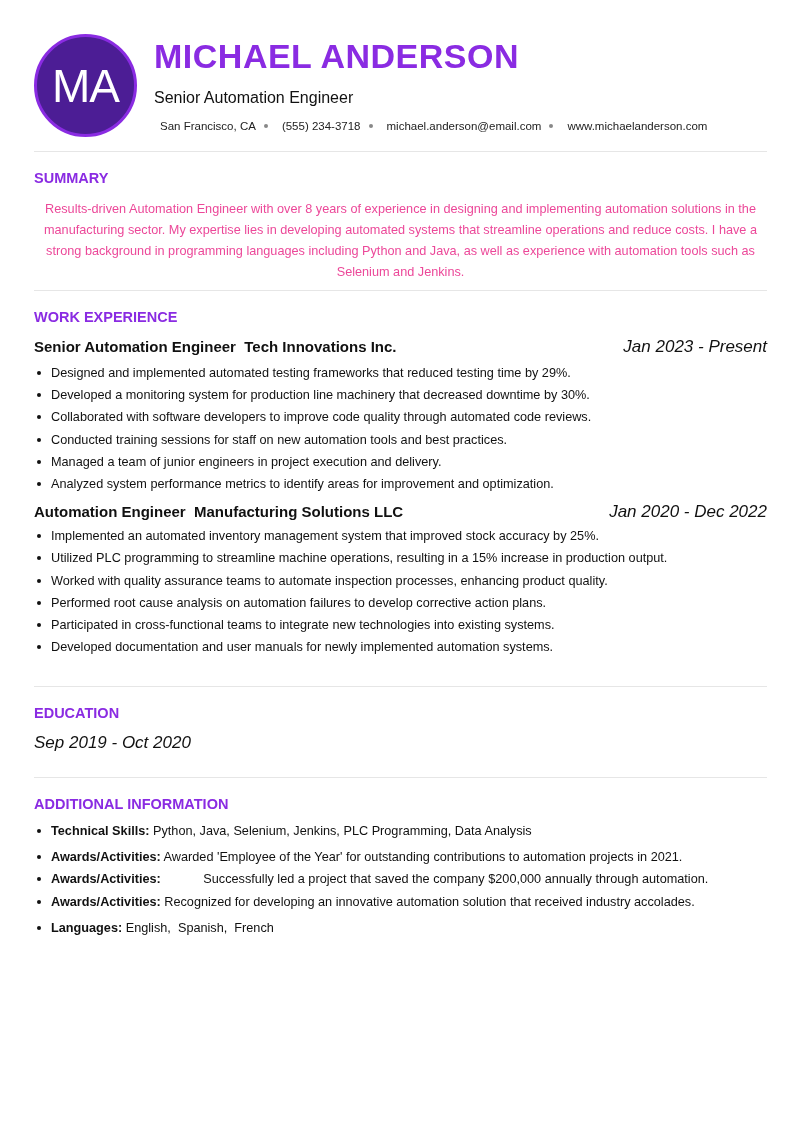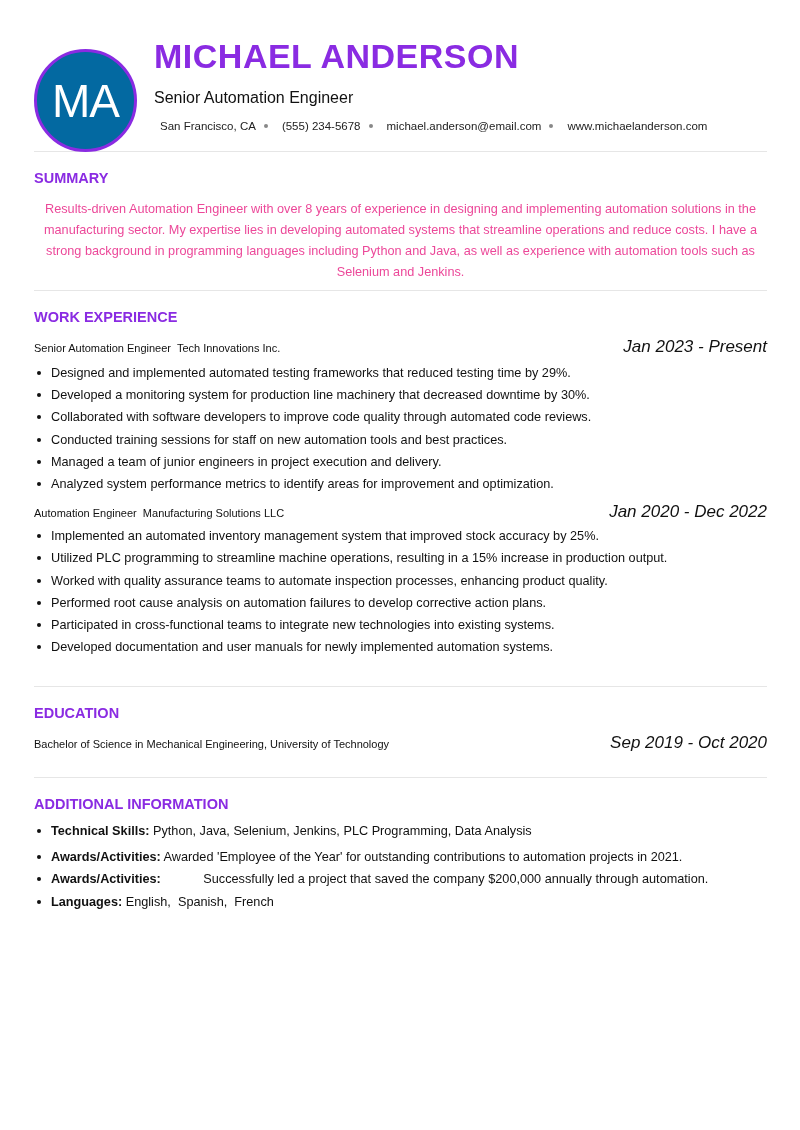--- a/index.html
+++ b/index.html
@@ -4,41 +4,41 @@
   <style>
     * { box-sizing: border-box; margin: 0; padding: 0; }
     body {
       width: 800px; height: 1130px; background: #ffffff;
       font-family: "Liberation Sans", sans-serif; color: #111111;
       position: relative; overflow: hidden;
     }
     .page { position: absolute; left: 34px; top: 0; width: 733px; }
     .header { position: relative; height: 151px; }
     .avatar {
-      position: absolute; left: 0; top: 49px; width: 103px; height: 103px;
-      border-radius: 50%; background: #0369a1; border: 3px solid #8a2be2;
+      position: absolute; left: 0; top: 34px; width: 103px; height: 103px;
+      border-radius: 50%; background: #4c1d95; border: 3px solid #8a2be2;
       display: flex; align-items: center; justify-content: center;
       color: #ffffff; font-size: 46px; font-family: "Liberation Sans", sans-serif;
       letter-spacing: -1px;
     }
     .name {
       position: absolute; left: 120px; top: 37px;
       font-size: 34px; font-weight: bold; color: #8a2be2; letter-spacing: 0.5px;
     }
     .title { position: absolute; left: 120px; top: 89px; font-size: 16px; color: #111; }
     .contact {
       position: absolute; left: 126px; top: 120px; font-size: 11.5px; color: #222;
       display: flex; align-items: center; white-space: nowrap;
     }
     .contact .sep { display: inline-block; width: 4px; height: 4px; border-radius: 50%; background: #888; margin: 0 14px 0 8px; }
     .divider { height: 1px; background: #e6e6e6; width: 733px; }
     .section-title { font-size: 14.5px; font-weight: bold; color: #8a2be2; }
     .summary { font-size: 12.7px; line-height: 21px; color: #ec4899; margin-top: 13px; width: 733px; text-align: center; }
     .job-head { display: flex; justify-content: space-between; align-items: baseline; }
-    .job-title { font-size: 11px; font-weight: normal; }
+    .job-title { font-size: 15px; font-weight: bold; }
     .job-date { font-size: 17px; font-style: italic; color: #111; }
     ul.bullets { list-style: none; }
     ul.bullets li { position: relative; padding-left: 17px; font-size: 12.7px; line-height: 22.2px; }
     ul.bullets li::before {
       content: ""; position: absolute; left: 3px; top: 9px; width: 4px; height: 4px;
       border-radius: 50%; background: #111;
     }
     .abs { position: absolute; left: 0; }
     .label-b { font-weight: bold; }
   </style>
@@ -49,21 +49,21 @@
 
   <div class="header">
     <div class="avatar">
       <span>MA</span>
     </div>
     <div class="name">MICHAEL ANDERSON</div>
     <div class="title">Senior Automation Engineer</div>
     <div class="contact">
       <span>San Francisco, CA</span>
       <span class="sep"></span>
-      <span>(555) 234-5678</span>
+      <span>(555) 234-3718</span>
       <span class="sep"></span>
       <span>michael.anderson@email.com</span>
       <span class="sep"></span>
       <span>www.michaelanderson.com</span>
     </div>
   </div>
 
   <div class="divider"></div>
 
   <div class="abs" style="top:170px;">
@@ -105,30 +105,30 @@
         <li>Developed documentation and user manuals for newly implemented automation systems.</li>
       </ul>
     </div>
   </div>
 
   <div class="abs divider" style="top:686px;"></div>
 
   <div class="abs" style="top:705px; width:733px;">
     <div class="section-title">EDUCATION</div>
     <div class="job-head" style="margin-top:12px;">
-      <span class="job-title">Bachelor of Science in Mechanical Engineering, University of Technology</span>
       <span class="job-date">Sep 2019 - Oct 2020</span>
     </div>
   </div>
 
   <div class="abs divider" style="top:777px;"></div>
 
   <div class="abs" style="top:796px; width:733px;">
     <div class="section-title">ADDITIONAL INFORMATION</div>
     <ul class="bullets" style="margin-top:8px;">
       <li style="margin-bottom:4px;"><span class="label-b">Technical Skills:</span><span style="white-space:pre-wrap;"> Python, Java, Selenium, Jenkins, PLC Programming, Data Analysis</span></li>
       <li><span class="label-b">Awards/Activities:</span><span style="white-space:pre-wrap;"> Awarded 'Employee of the Year' for outstanding contributions to automation projects in 2021.</span></li>
       <li><span class="label-b">Awards/Activities:</span><span style="white-space:pre-wrap;margin-left:39px;"> Successfully led a project that saved the company $200,000 annually through automation.</span></li>
+      <li style="margin-bottom:4px;"><span class="label-b">Awards/Activities:</span><span style="white-space:pre-wrap;"> Recognized for developing an innovative automation solution that received industry accolades.</span></li>
       <li><span class="label-b">Languages:</span><span style="white-space:pre-wrap;"> English,  Spanish,  French</span></li>
     </ul>
   </div>
 
 </div>
 
 </body></html>

